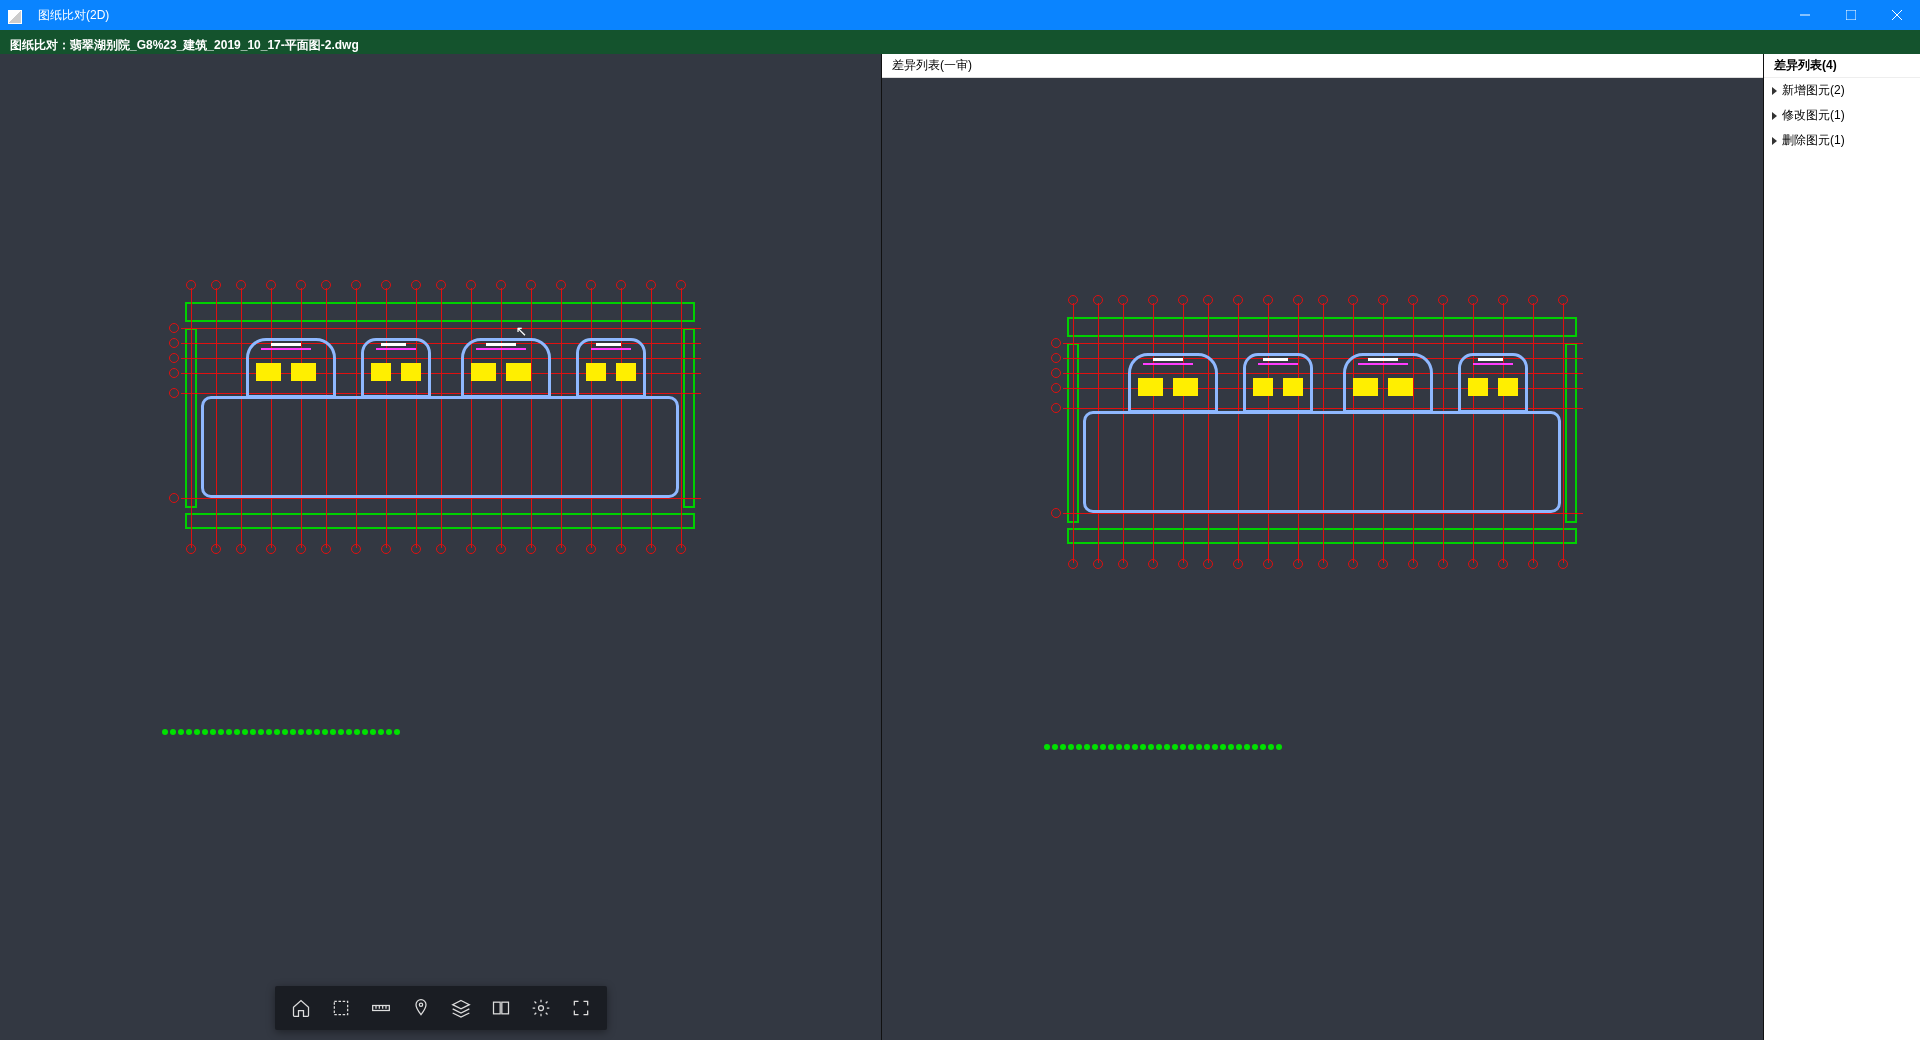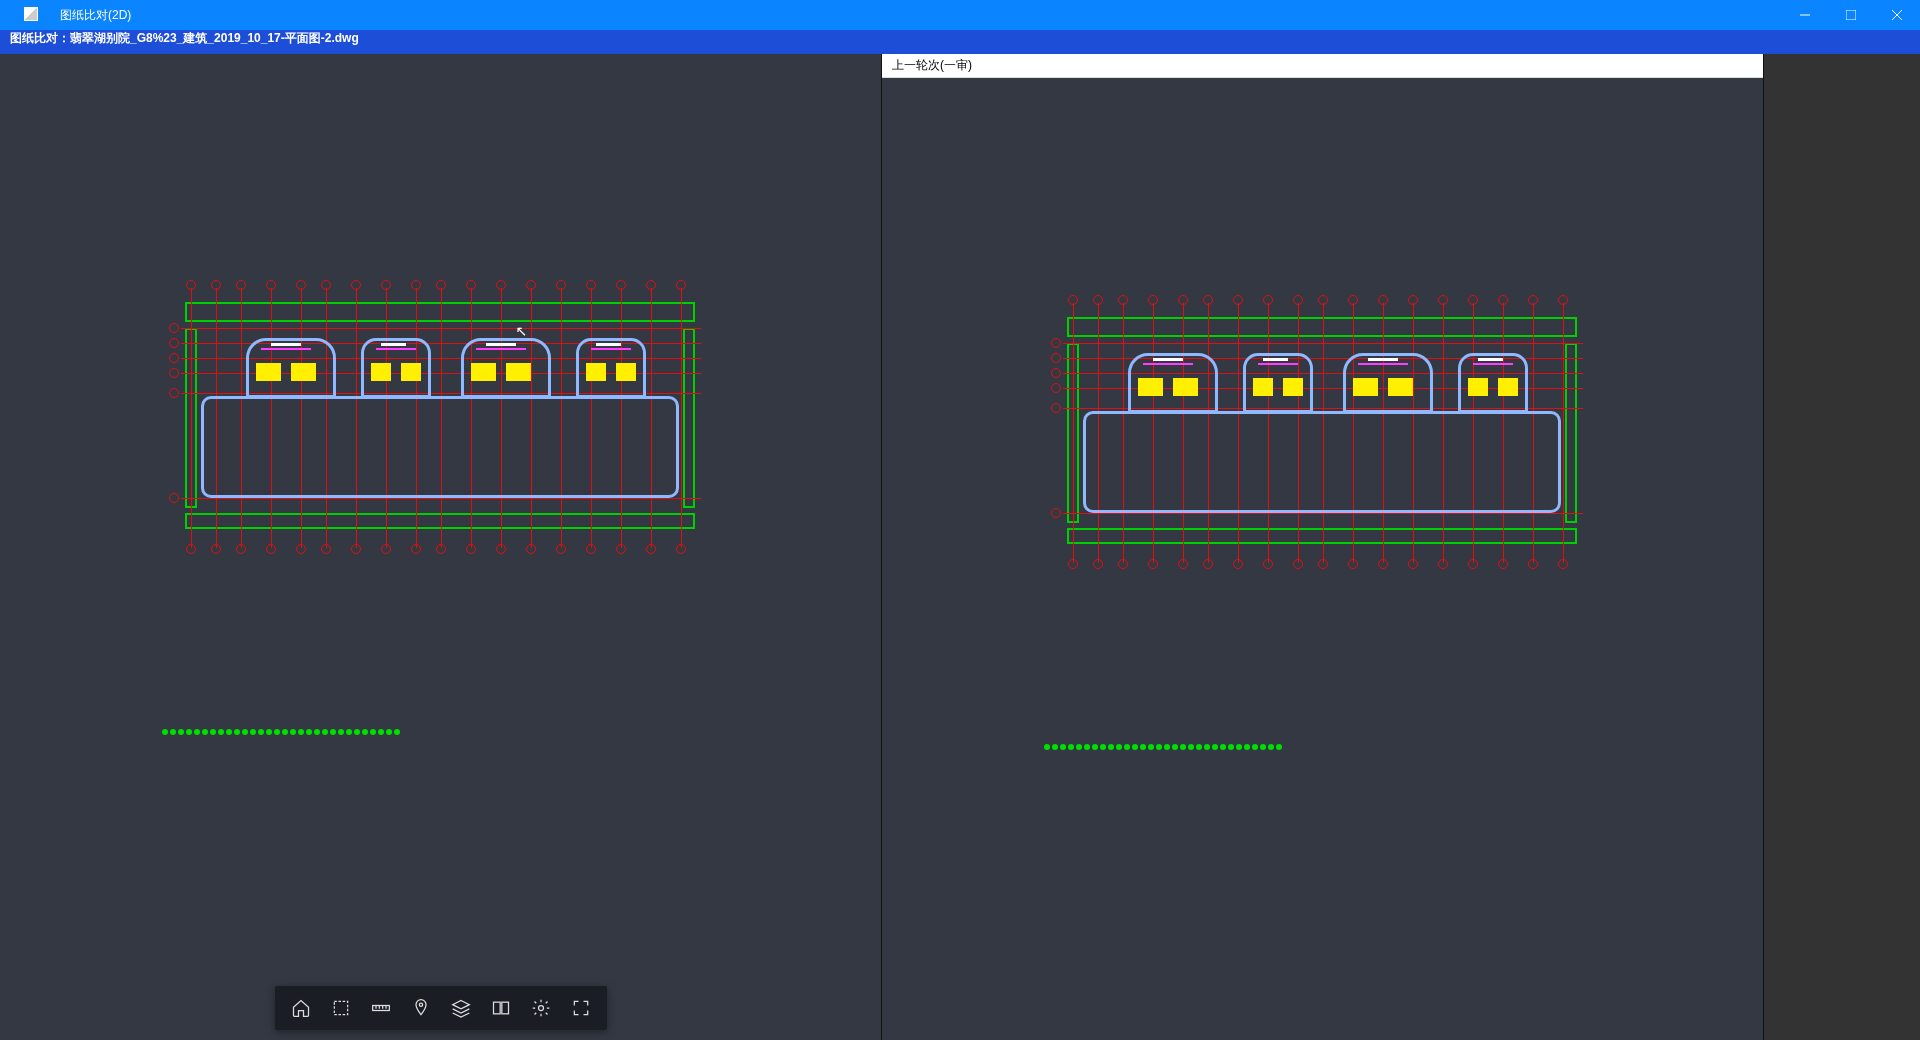--- a/index.html
+++ b/index.html
@@ -1,26 +1,26 @@
 <!DOCTYPE html>
 <html><head>
 <meta charset="utf-8">
 <style>
 * { margin: 0; padding: 0; box-sizing: border-box; }
 body { font-family: "Microsoft YaHei", Arial, sans-serif; font-size: 12px; background: #333; overflow: hidden; width: 1920px; height: 1040px; }
 
 .titlebar { height: 30px; background: #0a84ff; display: flex; align-items: center; justify-content: space-between; color: #fff; }
-.titlebar-left { display: flex; align-items: flex-start; gap: 22px; padding-left: 8px; margin-left: 16px; }
+.titlebar-left { display: flex; align-items: flex-end; gap: 16px; padding-left: 8px; }
 .app-icon { width: 14px; height: 14px; background: linear-gradient(135deg,#fff 50%,#ccc 50%); border: 1px solid #fff; }
 .titlebar-title { font-size: 12px; }
 .win-controls { display: flex; height: 100%; }
 .win-btn { width: 46px; height: 30px; display: flex; align-items: center; justify-content: center; cursor: pointer; }
 .win-btn svg { width: 10px; height: 10px; stroke: #fff; stroke-width: 1; fill: none; }
 
-.header { height: 24px; background: #1d4ed8; color: #fff; display: flex; align-items: flex-start; padding: 0 10px; font-size: 12px; font-weight: bold; }
+.header { height: 24px; background: #14532d; color: #fff; display: flex; align-items: flex-end; padding: 0 10px; font-size: 12px; font-weight: bold; }
 
 .content { display: flex; height: calc(1040px - 30px - 24px); }
 .pane { position: relative; background: #333842; border-right: 1px solid #111; display: flex; flex-direction: column; }
 .pane-left { width: 882px; }
 .pane-right { width: 882px; }
 .pane-header { height: 24px; background: #fff; color: #000; display: flex; align-items: center; padding: 0 10px; font-size: 12px; border-bottom: 1px solid #ddd; }
 .canvas { flex: 1; position: relative; background: #333842; overflow: hidden; }
 
 .searchbar { position: absolute; top: 12px; right: 12px; height: 32px; background: #3a3f49; border: 1px solid #4a4f59; display: flex; align-items: center; border-radius: 2px; }
 .searchbar input { background: transparent; border: none; outline: none; color: #ddd; font-size: 12px; width: 130px; padding: 0 10px; }
@@ -245,21 +245,21 @@
               <polyline points="20,9 20,4 15,4"></polyline>
               <polyline points="4,15 4,20 9,20"></polyline>
               <polyline points="20,15 20,20 15,20"></polyline>
             </svg>
           </div>
       </div>
     </div>
   </div>
 
   <div class="pane pane-right">
-    <div class="pane-header">上一轮次(一审)</div>
+    <div class="pane-header">差异列表(一审)</div>
     <div class="canvas">
       <div class="cad">
         <div class="green-frame" style="left:24px;top:34px;width:510px;height:20px;"></div>
         <div class="green-frame" style="left:24px;top:245px;width:510px;height:16px;"></div>
         <div class="green-frame" style="left:24px;top:60px;width:12px;height:180px;"></div>
         <div class="green-frame" style="left:522px;top:60px;width:12px;height:180px;"></div>
         <div class="grid-line v" style="left:30px;"></div>
           <div class="bubble" style="left:25px;top:12px;"></div>
           <div class="bubble" style="left:25px;top:276px;"></div>
         <div class="grid-line v" style="left:55px;"></div>
@@ -346,14 +346,29 @@
         <div class="detail w" style="left:220px;top:75px;width:25px;height:3px;"></div>
         <div class="detail w" style="left:325px;top:75px;width:30px;height:3px;"></div>
         <div class="detail w" style="left:435px;top:75px;width:25px;height:3px;"></div>
         <div class="legend">
           <span class="legend-dot"></span><span class="legend-dot"></span><span class="legend-dot"></span><span class="legend-dot"></span><span class="legend-dot"></span><span class="legend-dot"></span><span class="legend-dot"></span><span class="legend-dot"></span><span class="legend-dot"></span><span class="legend-dot"></span><span class="legend-dot"></span><span class="legend-dot"></span><span class="legend-dot"></span><span class="legend-dot"></span><span class="legend-dot"></span><span class="legend-dot"></span><span class="legend-dot"></span><span class="legend-dot"></span><span class="legend-dot"></span><span class="legend-dot"></span><span class="legend-dot"></span><span class="legend-dot"></span><span class="legend-dot"></span><span class="legend-dot"></span><span class="legend-dot"></span><span class="legend-dot"></span><span class="legend-dot"></span><span class="legend-dot"></span><span class="legend-dot"></span><span class="legend-dot"></span>
         </div>
       </div>
     </div>
   </div>
 
+  <div class="sidebar">
+    <div class="sidebar-header">差异列表(4)</div>
+    <div class="tree-item">
+      <div class="tree-caret"></div>
+      <span>新增图元(2)</span>
+    </div>
+    <div class="tree-item">
+      <div class="tree-caret"></div>
+      <span>修改图元(1)</span>
+    </div>
+    <div class="tree-item">
+      <div class="tree-caret"></div>
+      <span>删除图元(1)</span>
+    </div>
+  </div>
 
 </div>
 
 </body></html>

